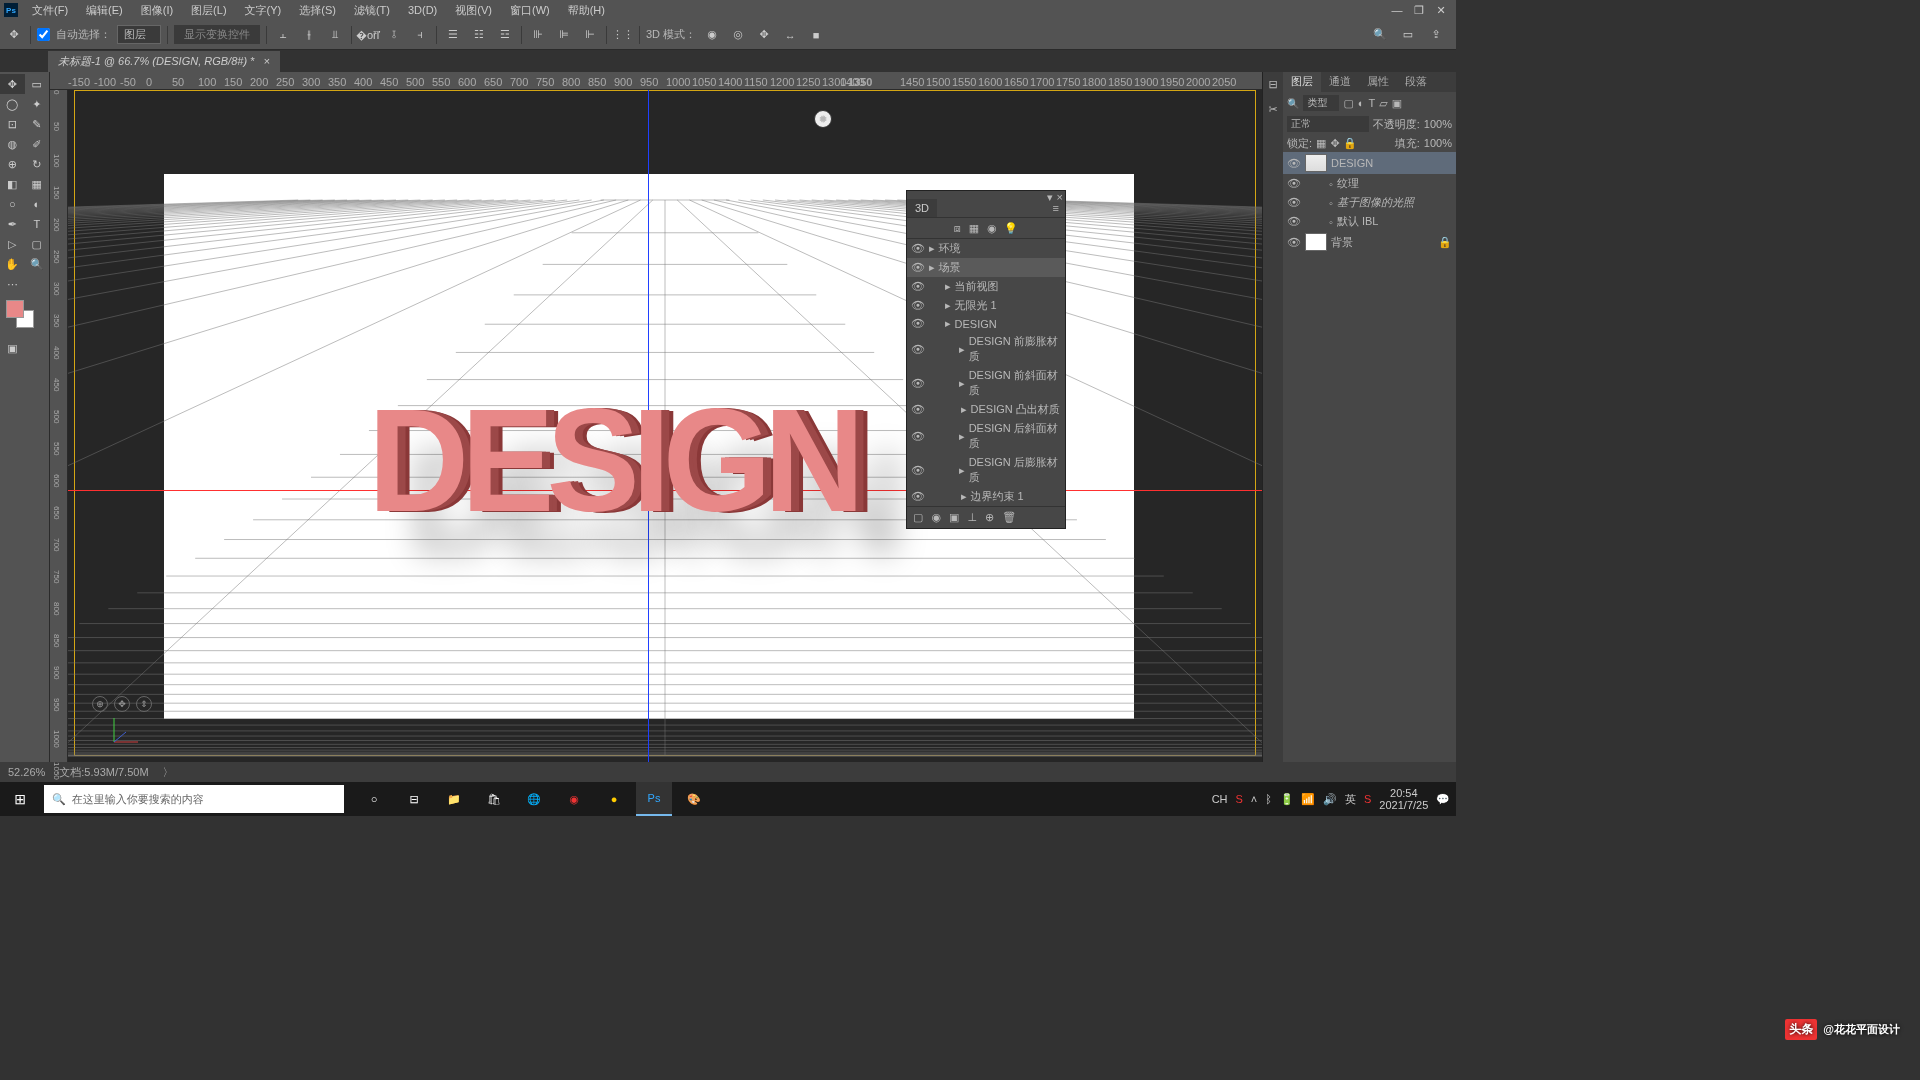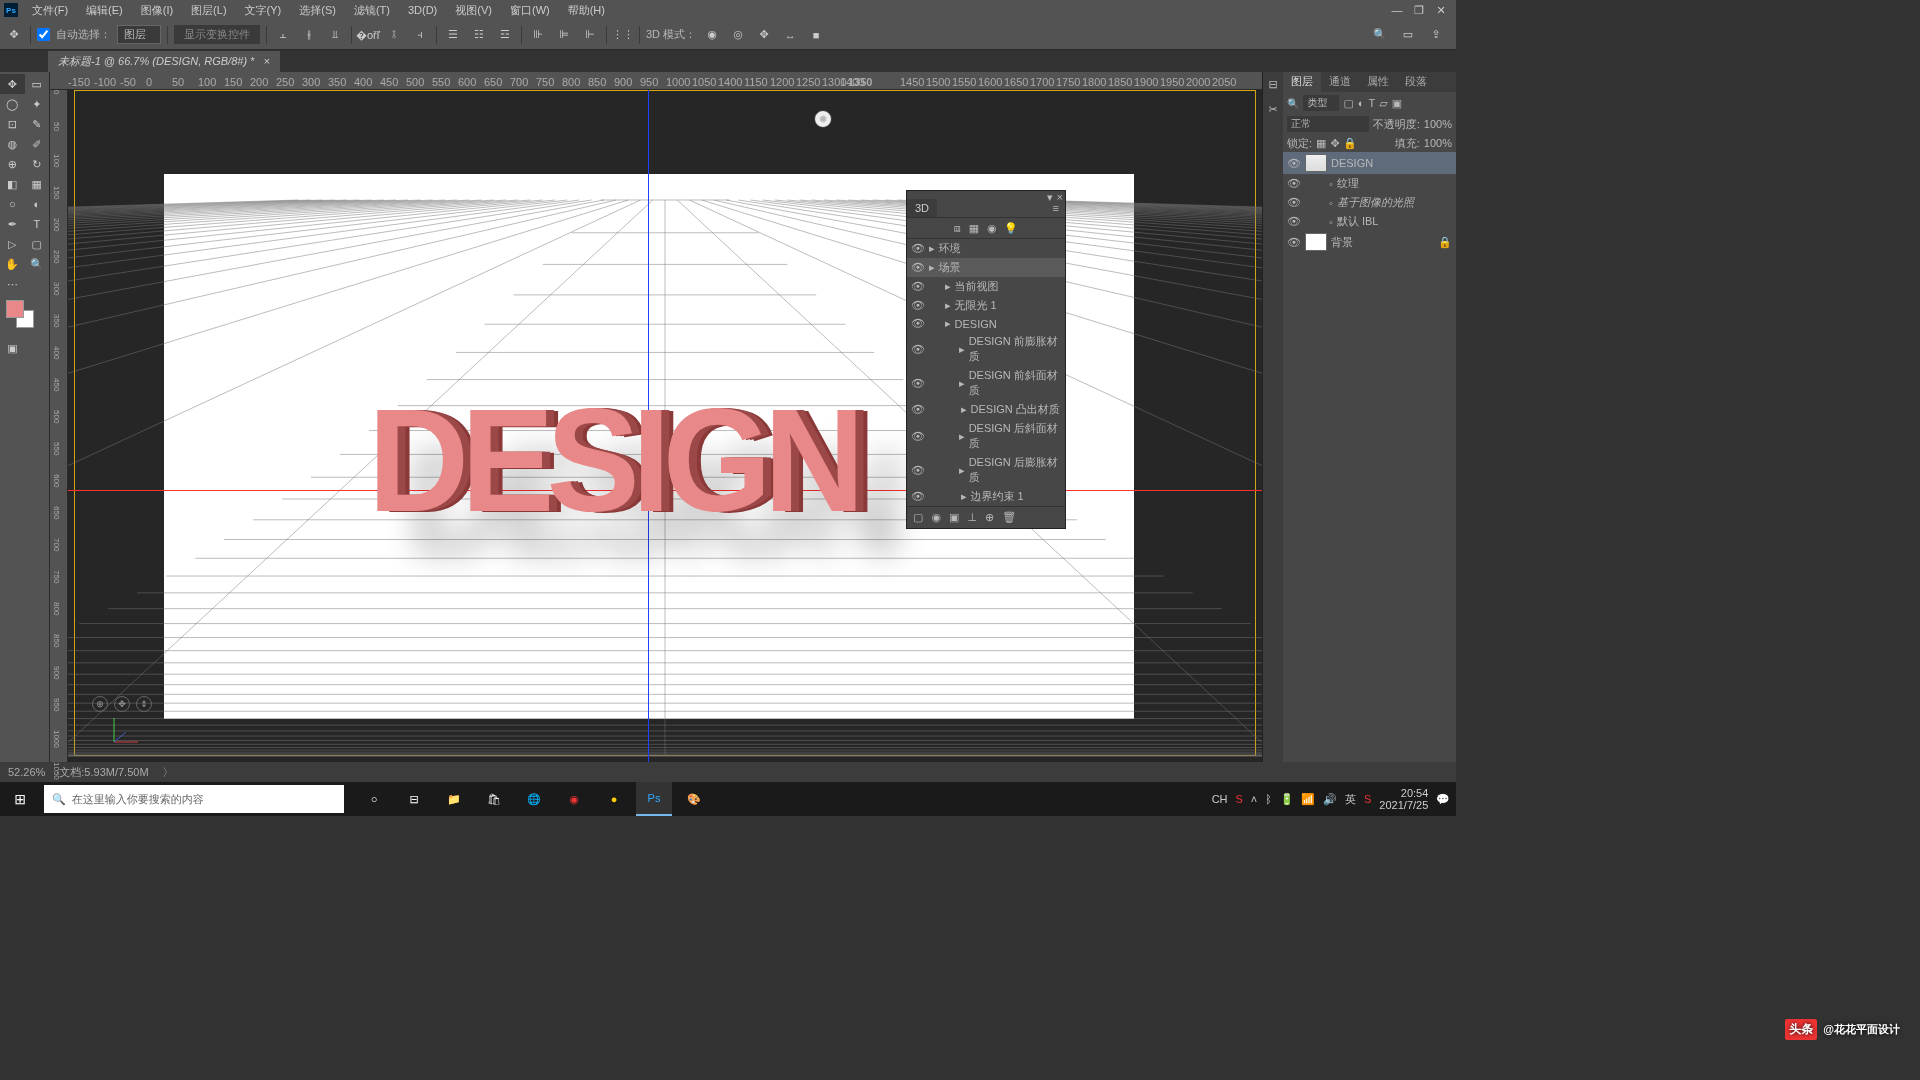--- a/index.html
+++ b/index.html
@@ -606,21 +606,21 @@
   <div class="tray">
     <span>CH</span>
     <span style="color:#e33">S</span>
     <span>˄</span>
     <span>ᛒ</span>
     <span>🔋</span>
     <span>📶</span>
     <span>🔊</span>
     <span>英</span>
     <span style="color:#e33">S</span>
-    <div style="text-align:right;line-height:1.1">
+    <div style="text-align:center;line-height:1.1">
       <div>20:54</div>
       <div>2021/7/25</div>
     </div>
     <span>💬</span>
   </div>
 </div>
 
 <div class="watermark">
   <span class="wm-logo">头条</span>
   <span>@花花平面设计</span>

